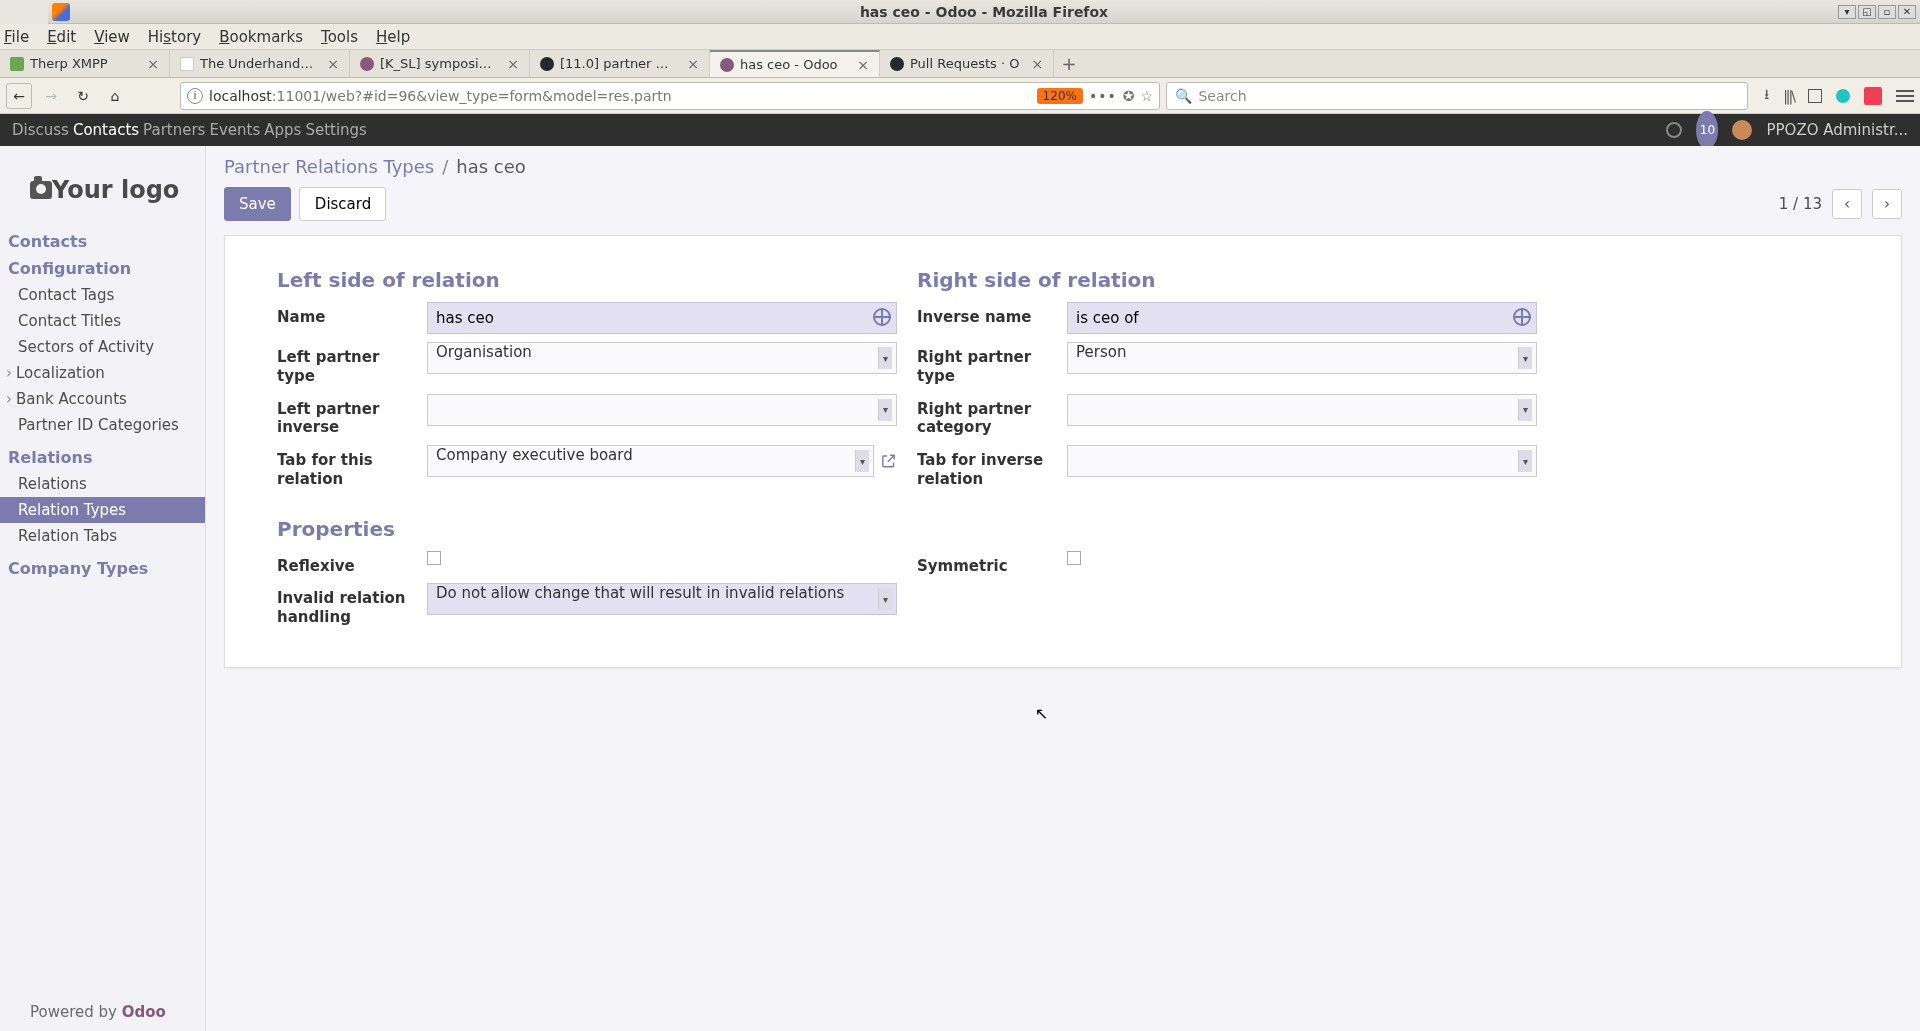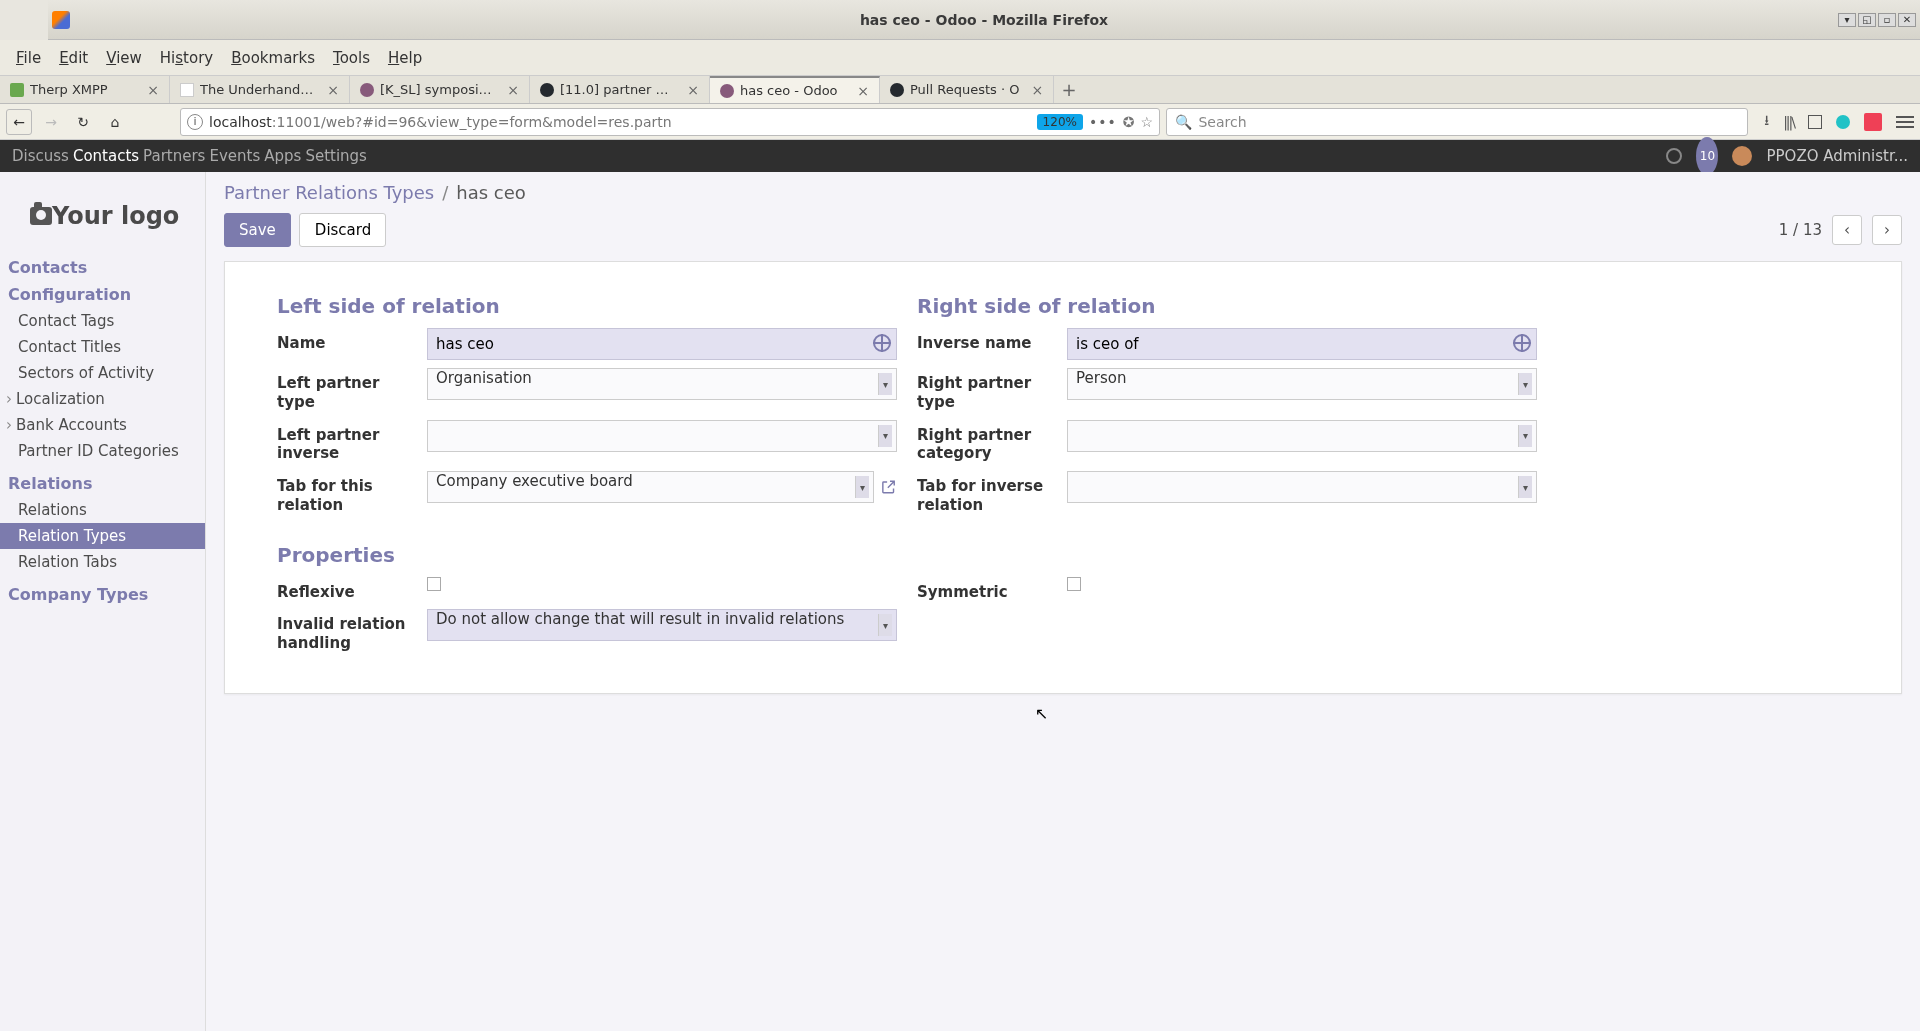--- a/index.html
+++ b/index.html
@@ -1,26 +1,26 @@
 <!DOCTYPE html>
 <html><head>
 <meta charset="utf-8">
 <style>
 * { margin: 0; padding: 0; box-sizing: border-box; font-family: "DejaVu Sans", "Liberation Sans", Arial, sans-serif; }
 body { background: #e8e6df; width: 1920px; height: 1031px; overflow: hidden; font-size: 14px; color: #333; }
 
 
-.os-titlebar { height: 40px; background: linear-gradient(#e8e6df,#d6d4cb); display: flex; align-items: center; position: relative; border-bottom: 1px solid #bbb; margin-left: 48px; }
+.os-titlebar { height: 24px; background: linear-gradient(#e8e6df,#d6d4cb); display: flex; align-items: center; position: relative; border-bottom: 1px solid #bbb; margin-left: 48px; }
 .os-titlebar .ff-icon { width: 18px; height: 18px; margin: 0 4px; background: linear-gradient(135deg,#ff7f00 40%,#4a6cd4 60%); border-radius: 3px; }
 .os-titlebar .title { position: absolute; left: 50%; transform: translateX(-50%); font-weight: bold; font-size: 14px; color: #3a3a3a; }
 .os-titlebar .winbtns { position: absolute; right: 4px; display: flex; gap: 2px; }
 .os-titlebar .winbtn { width: 18px; height: 14px; border: 1px solid #999; background: #ddd; font-size: 10px; text-align: center; line-height: 12px; }
 
 
-.ff-menubar { height: 36px; background: #eceae1; display: flex; align-items: center; padding: 0 16px; gap: 18px; font-size: 15px; border-bottom: 1px solid #ccc; }
+.ff-menubar { height: 26px; background: #eceae1; display: flex; align-items: center; padding: 0 4px; gap: 18px; font-size: 15px; border-bottom: 1px solid #ccc; }
 .ff-menubar .m u { text-decoration: underline; }
 
 
 .ff-tabs { height: 28px; background: #e4e2d9; display: flex; align-items: stretch; border-bottom: 1px solid #bbb; }
 .ff-tab { display: flex; align-items: center; padding: 0 10px; border-right: 1px solid #ccc; min-width: 170px; max-width: 180px; font-size: 13px; gap: 6px; white-space: nowrap; overflow: hidden; position: relative; }
 .ff-tab.active { background: #f4f2ea; border-top: 2px solid #888; }
 .ff-tab .favicon { width: 14px; height: 14px; flex: 0 0 14px; }
 .ff-tab .close { margin-left: auto; font-size: 14px; color: #666; padding-left: 6px; }
 .ff-tab .lbl { overflow: hidden; text-overflow: ellipsis; }
 .ff-newtab { width: 30px; display: flex; align-items: center; justify-content: center; font-size: 18px; color: #666; }
@@ -30,21 +30,21 @@
 .fav-blank { background: #fff; border: 1px solid #ccc; }
 
 
 .ff-nav { height: 36px; background: #f0eee5; display: flex; align-items: center; padding: 0 6px; gap: 6px; border-bottom: 1px solid #ccc; }
 .navbtn { width: 26px; height: 26px; border: 1px solid #bbb; border-radius: 3px; display: flex; align-items: center; justify-content: center; background: #f0eee5; }
 .navbtn.plain { border: none; background: transparent; }
 .urlbox { flex: 0 0 980px; display: flex; align-items: center; height: 28px; border: 1px solid #bbb; border-radius: 3px; background: #fff; padding: 0 6px; gap: 6px; font-size: 14px; }
 .urlbox .info { width: 16px; height: 16px; border: 1px solid #888; border-radius: 50%; font-size: 11px; line-height: 14px; text-align: center; color: #555; }
 .urlbox .url { flex: 1; color: #777; overflow: hidden; white-space: nowrap; }
 .urlbox .url .host { color: #333; }
-.urlbox .zoom { background: #0ea5e9; border-radius: 3px; padding: 1px 6px; font-size: 12px; }
+.urlbox .zoom { background: #f97316; border-radius: 3px; padding: 1px 6px; font-size: 12px; }
 .urlbox .dots { color: #666; letter-spacing: 1px; }
 .searchbox { flex: 1; display: flex; align-items: center; height: 28px; border: 1px solid #bbb; border-radius: 3px; background: #fff; padding: 0 8px; gap: 6px; color: #888; }
 .right-icons { display: flex; gap: 14px; margin-left: 10px; align-items: center; }
 .right-icons .ic { width: 18px; height: 18px; }
 .pocket { background: #ef4056; border-radius: 2px; }
 .tealdot { width: 14px; height: 14px; background: #21c2c6; border-radius: 50%; }
 .hamburger div { height: 2px; background: #555; margin: 3px 0; }
 
 
 .odoo-top { height: 32px; background: #2f2f2f; display: flex; align-items: center; color: #ddd; font-size: 15px; padding: 0 12px; }

